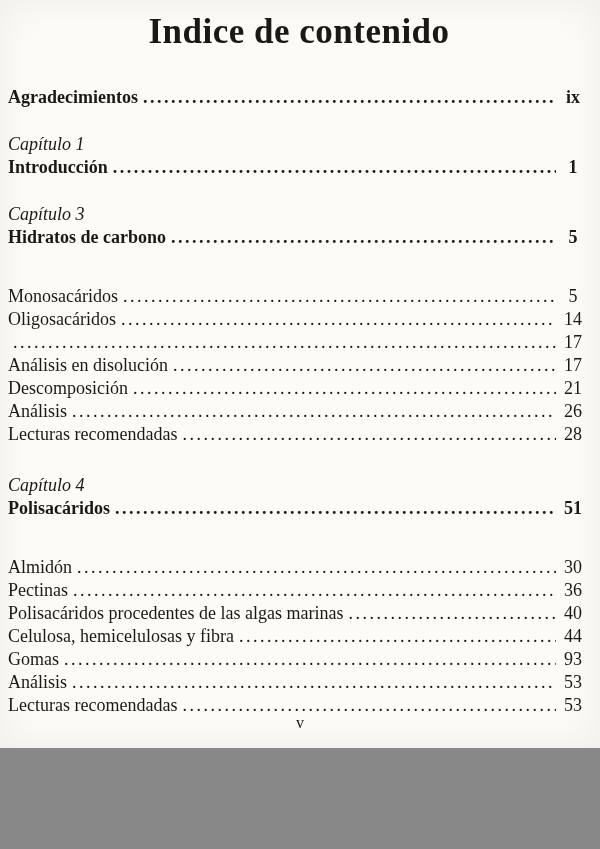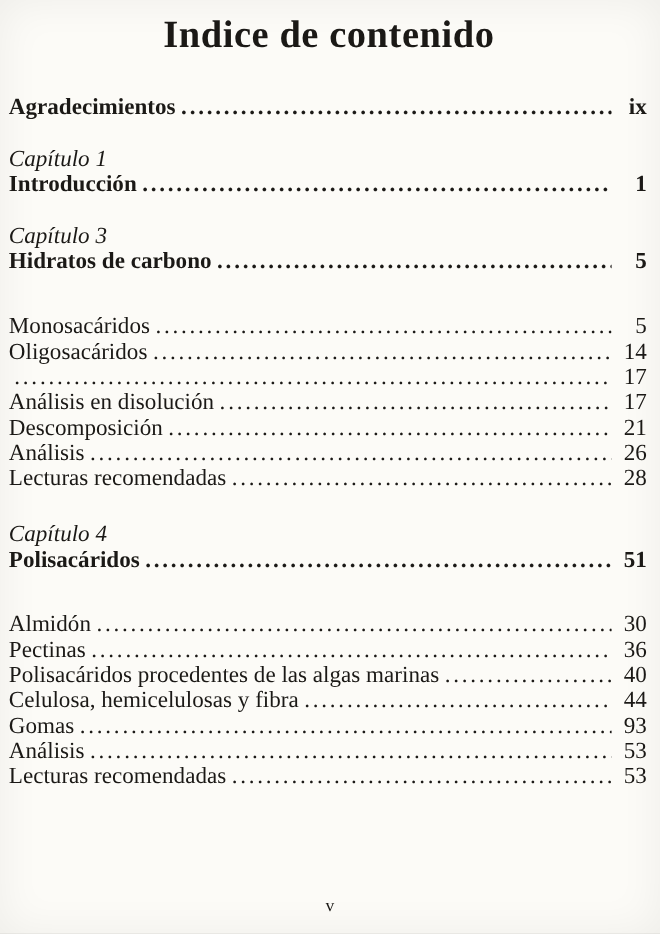--- a/index.html
+++ b/index.html
@@ -2,41 +2,41 @@
 <html><head>
 <meta charset="utf-8">
 <style>
   * { box-sizing: border-box; margin: 0; padding: 0; }
   html, body { background: #888; }
   body { font-family: "Liberation Serif", "DejaVu Serif", serif; }
 
   .page {
     position: relative;
     width: 600px;
-    height: 849px;
+    height: 748px;
     margin: 0 auto;
     background: #fcfbf7;
     color: #1b1916;
     padding: 10px 10px 0 8px;
     overflow: hidden;
     box-shadow: inset 0 0 40px rgba(0,0,0,0.06);
   }
 
   .title {
     text-align: center;
     font-size: 35px;
     font-weight: bold;
     letter-spacing: 0.5px;
     margin: 2px 0 34px 0;
   }
 
   .row {
     display: flex;
     align-items: baseline;
-    font-size: 21px;
+    font-size: 18px;
     line-height: 23px;
   }
   .row.bold { font-weight: bold; }
 
   .chapter { margin-top: 24px; }
   .chapter-label { font-style: italic; }
 
   .items { margin-top: 36px; margin-bottom: 28px; }
 
   .label { flex: none; white-space: nowrap; }
@@ -45,21 +45,21 @@
     flex: 1 1 auto;
     overflow: hidden;
     white-space: nowrap;
     letter-spacing: 2.5px;
     margin: 0 2px 0 5px;
   }
 
   .page-num {
     flex: none;
     min-width: 32px;
-    text-align: right;
+    text-align: center;
     padding-right: 2px;
   }
 
   .footer {
     position: absolute;
     bottom: 16px;
     left: 0;
     right: 0;
     text-align: center;
     font-size: 16px;

